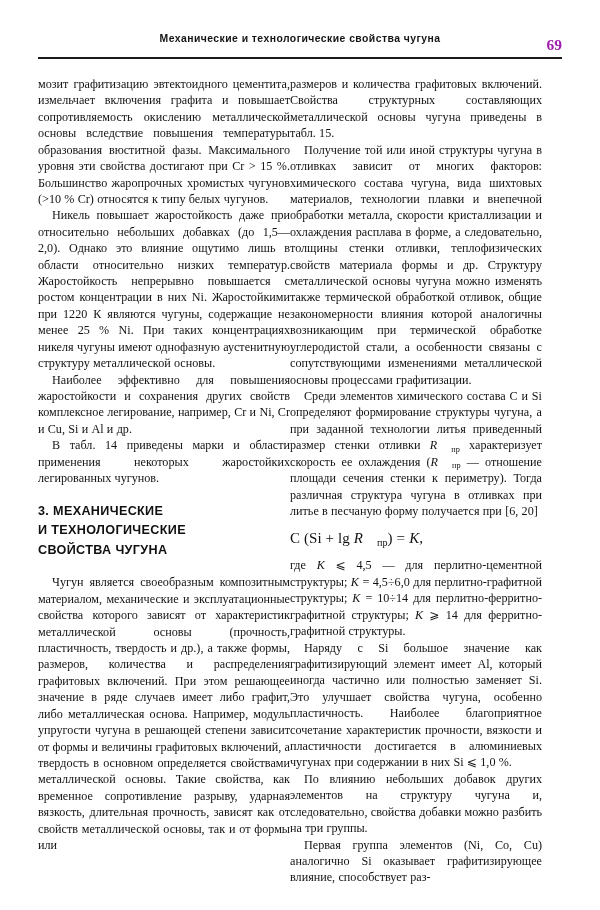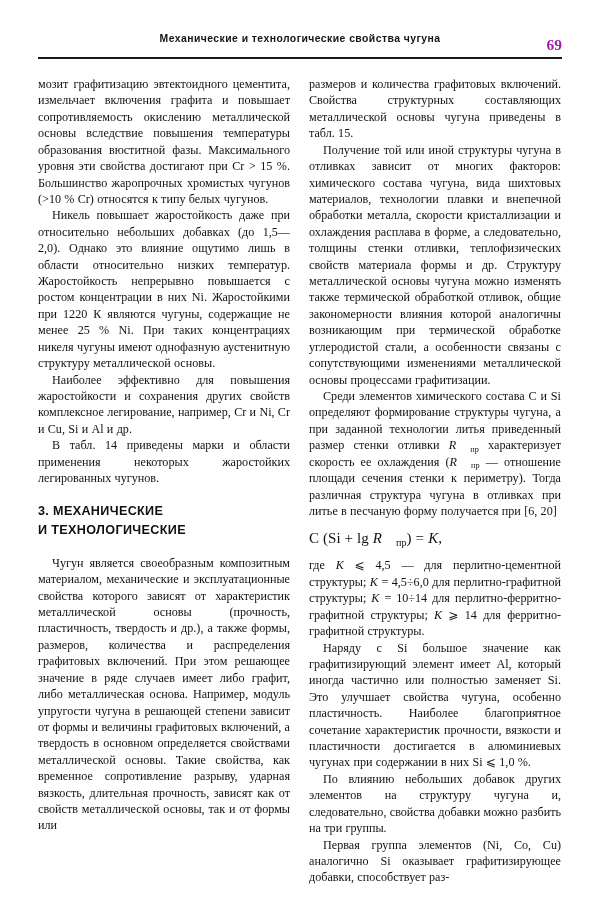--- a/index.html
+++ b/index.html
@@ -62,21 +62,20 @@
   }
 
   
   .columns {
     position: absolute;
     left: 38px;
     top: 76px;
     width: 524px;
     height: 818px;
     display: flex;
-    gap: 19px;
   }
   .col {
     width: 252px;
     flex: 0 0 252px;
   }
   p {
     margin: 0;
     font-size: 12.15px;
     line-height: 16.42px;
     text-align: justify;
@@ -137,36 +136,37 @@
     <div class="col">
 
       <p class="noindent">мозит графитизацию эвтектоидного цементита, измельчает включения графита и повышает сопротивляемость окислению металлической основы вследствие повышения температуры образования вюститной фазы. Максимального уровня эти свойства достигают при Cr &gt; 15 %. Большинство жаропрочных хромистых чугунов (&gt;10 % Cr) относятся к типу белых чугунов.</p>
       <p class="indent">Никель повышает жаростойкость даже при относительно небольших добавках (до 1,5—2,0). Однако это влияние ощутимо лишь в области относительно низких температур. Жаростойкость непрерывно повышается с ростом концентрации в них Ni. Жаростойкими при 1220 К являются чугуны, содержащие не менее 25 % Ni. При таких концентрациях никеля чугуны имеют однофазную аустенитную структуру металлической основы.</p>
       <p class="indent">Наиболее эффективно для повышения жаростойкости и сохранения других свойств комплексное легирование, например, Cr и Ni, Cr и Cu, Si и Al и др.</p>
       <p class="indent">В табл. 14 приведены марки и области применения некоторых жаростойких легированных чугунов.</p>
 
       <div class="sec-head">
         <span>3. МЕХАНИЧЕСКИЕ</span>
         <span>И ТЕХНОЛОГИЧЕСКИЕ</span>
+        <span>СВОЙСТВА ЧУГУНА</span>
       </div>
 
       <p class="indent">Чугун является своеобразным композитным материалом, механические и эксплуатационные свойства которого зависят от характеристик металлической основы (прочность, пластичность, твердость и др.), а также формы, размеров, количества и распределения графитовых включений. При этом решающее значение в ряде случаев имеет либо графит, либо металлическая основа. Например, модуль упругости чугуна в решающей степени зависит от формы и величины графитовых включений, а твердость в основном определяется свойствами металлической основы. Такие свойства, как временное сопротивление разрыву, ударная вязкость, длительная прочность, зависят как от свойств металлической основы, так и от формы или</p>
 
     </div>
 
     <div class="col">
 
       <p class="noindent">размеров и количества графитовых включений. Свойства структурных составляющих металлической основы чугуна приведены в табл. 15.</p>
       <p class="indent">Получение той или иной структуры чугуна в отливках зависит от многих факторов: химического состава чугуна, вида шихтовых материалов, технологии плавки и внепечной обработки металла, скорости кристаллизации и охлаждения расплава в форме, а следовательно, толщины стенки отливки, теплофизических свойств материала формы и др. Структуру металлической основы чугуна можно изменять также термической обработкой отливок, общие закономерности влияния которой аналогичны возникающим при термической обработке углеродистой стали, а особенности связаны с сопутствующими изменениями металлической основы процессами графитизации.</p>
 
       <p class="indent"><span>Среди элементов химического состава C и Si определяют формирование структуры чугуна, а при заданной технологии литья приведенный размер стенки отливки </span><span class="it">R</span><sub>пр</sub><span> характеризует скорость ее охлаждения (</span><span class="it">R</span><sub>пр</sub><span> — отношение площади сечения стенки к периметру). Тогда различная структура чугуна в отливках при литье в песчаную форму получается при [6, 20]</span></p>
 
       <p class="formula"><span>C (Si + lg </span><span class="it">R</span><sub>пр</sub><span>) = </span><span class="it">K</span><span>,</span></p>
 
       <p class="noindent sp-before"><span>где </span><span class="it">K</span><span> ⩽ 4,5</span><span> — для перлитно-цементной структуры; </span><span class="it">K</span><span> = 4,5÷6,0</span><span> для перлитно-графитной структуры; </span><span class="it">K</span><span> = 10÷14</span><span> для перлитно-ферритно-графитной структуры; </span><span class="it">K</span><span> ⩾ 14</span><span> для ферритно-графитной структуры.</span></p>
 
       <p class="indent">Наряду с Si большое значение как графитизирующий элемент имеет Al, который иногда частично или полностью заменяет Si. Это улучшает свойства чугуна, особенно пластичность. Наиболее благоприятное сочетание характеристик прочности, вязкости и пластичности достигается в алюминиевых чугунах при содержании в них Si ⩽ 1,0 %.</p>
       <p class="indent">По влиянию небольших добавок других элементов на структуру чугуна и, следовательно, свойства добавки можно разбить на три группы.</p>
-      <p class="indent">Первая группа элементов (Ni, Co, Cu) аналогично Si оказывает графитизирующее добавки, способствует раз-</p>
+      <p class="indent">Первая группа элементов (Ni, Co, Cu) аналогично Si оказывает графитизирующее влияние, способствует раз-</p>
 
     </div>
   </div>
 </div>
 
 </body></html>

